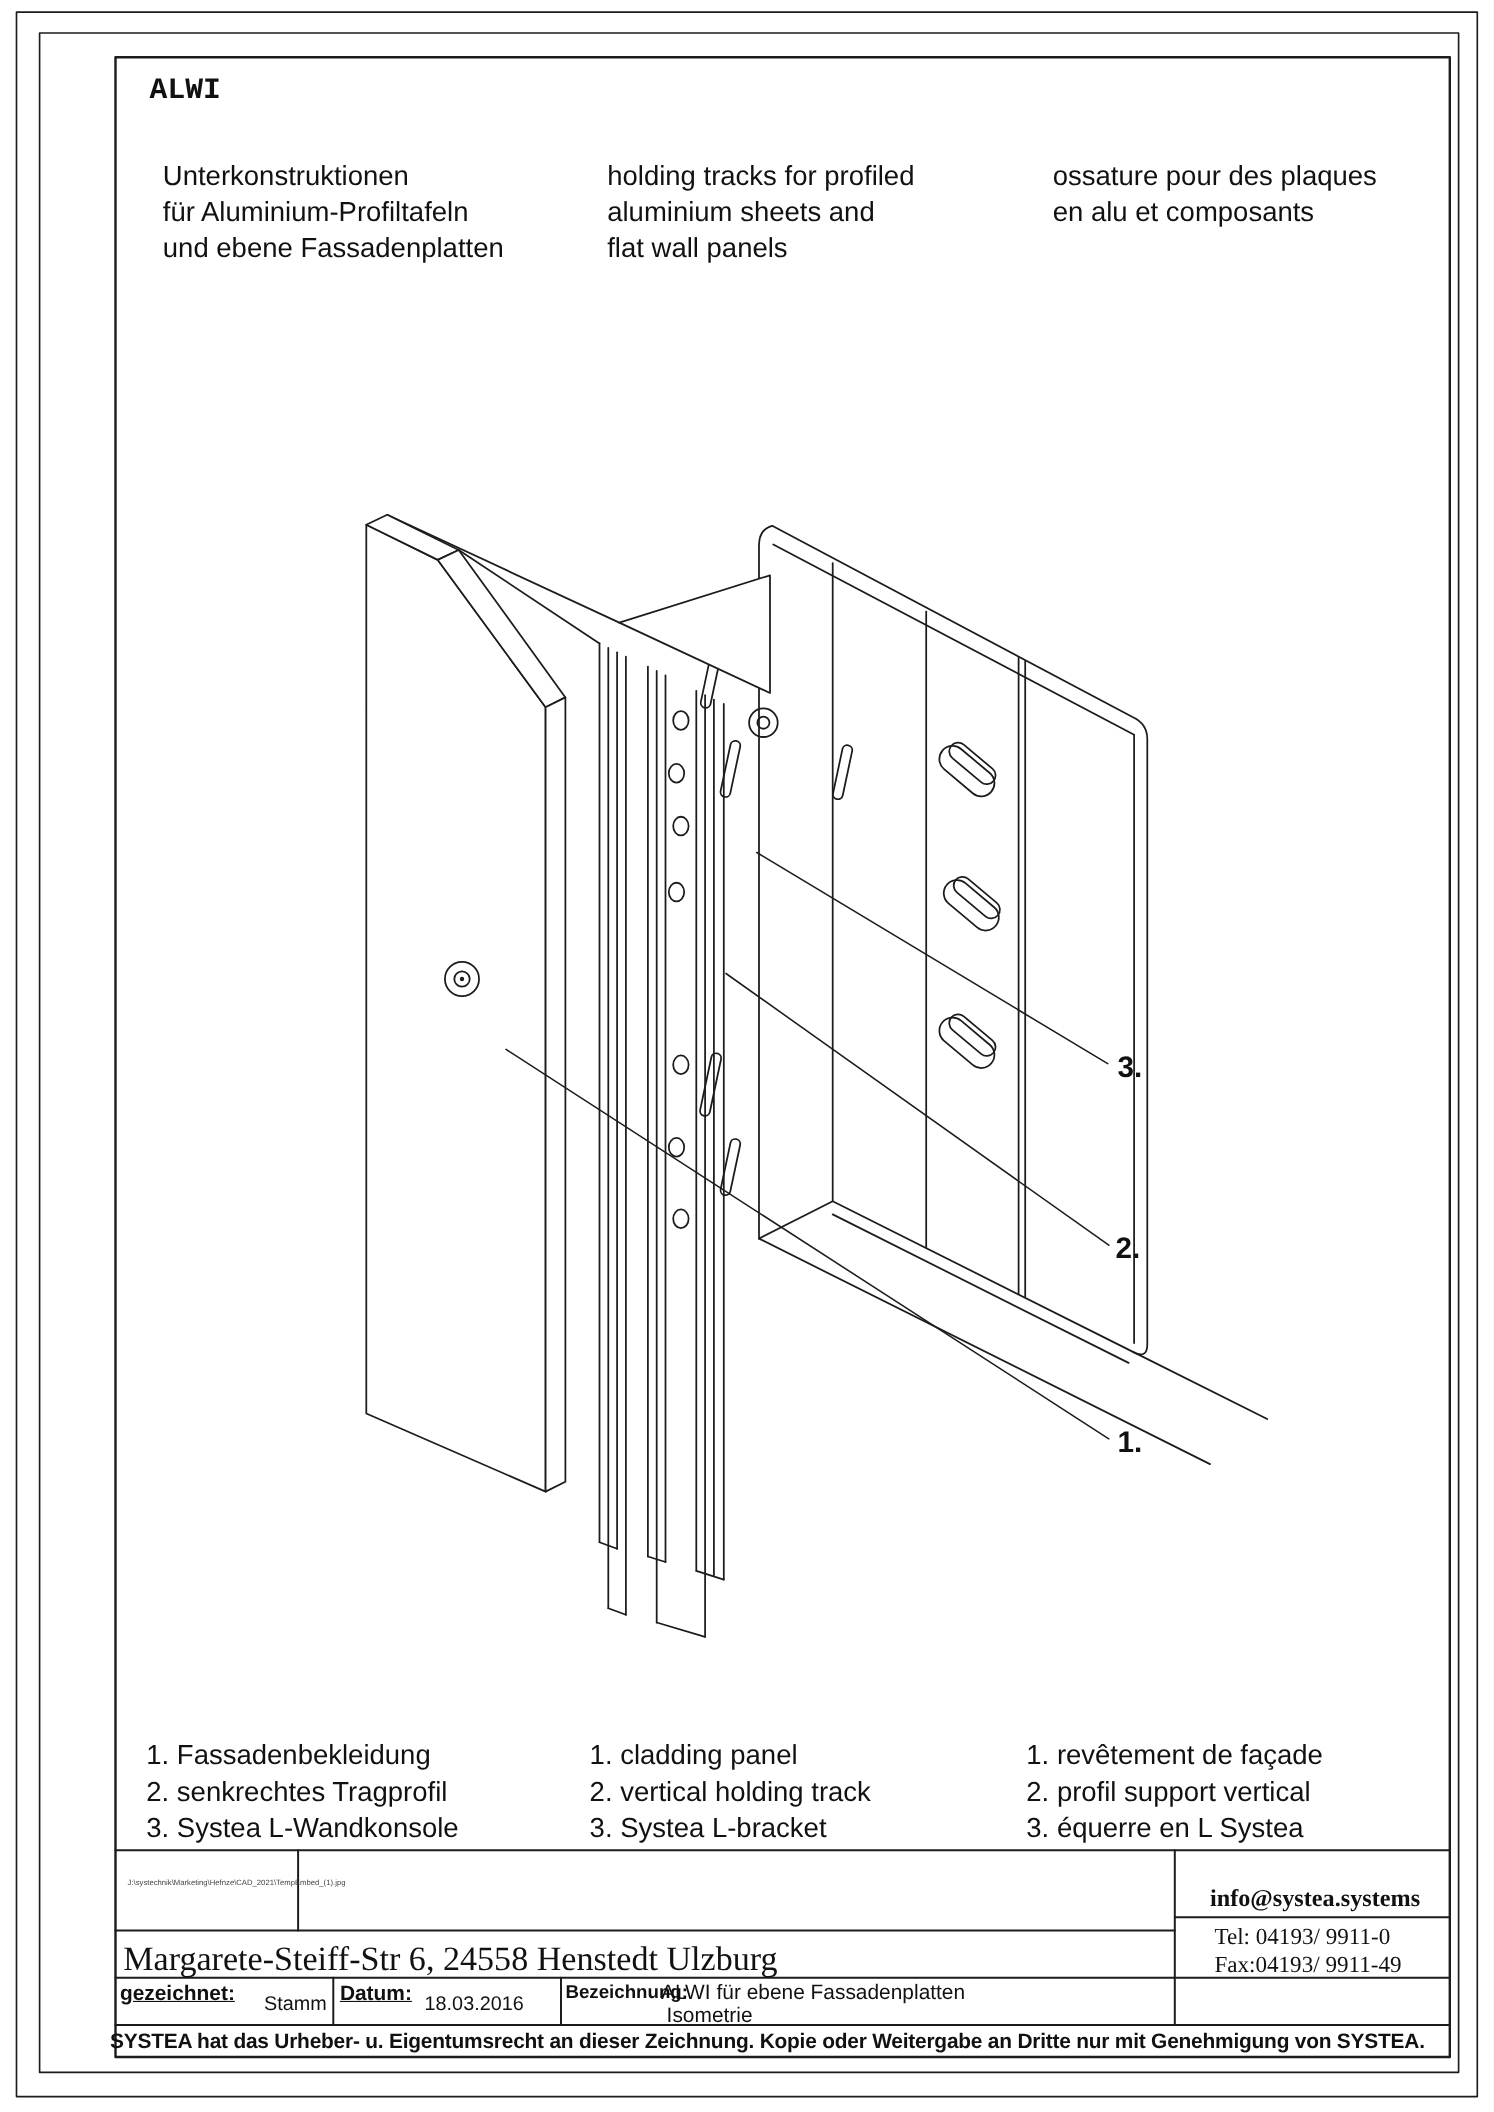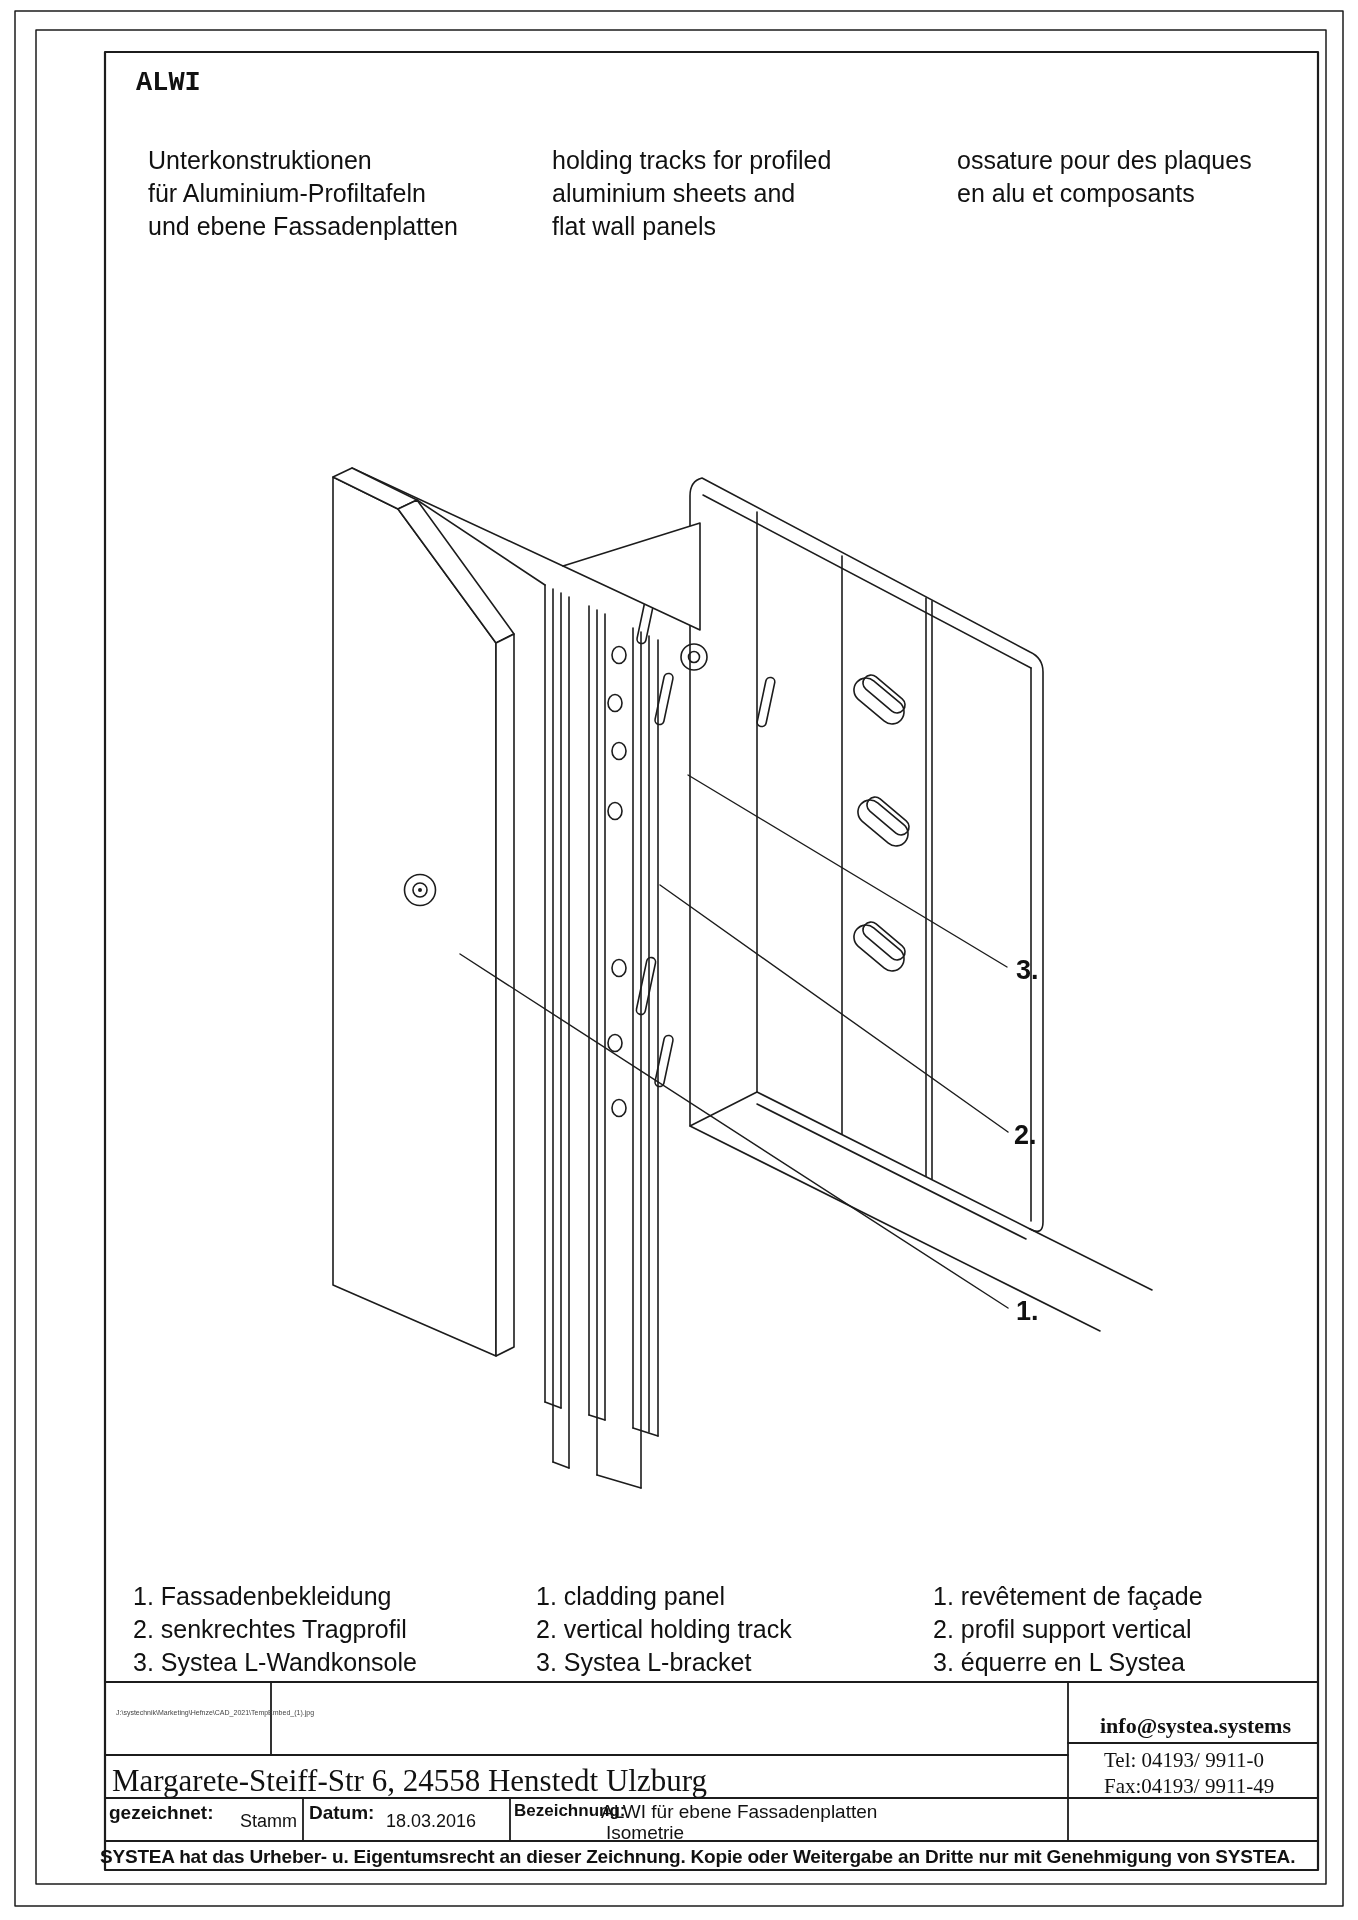--- a/index.html
+++ b/index.html
@@ -10,21 +10,21 @@
   .b{font-weight:bold;font-family:Liberation Mono, monospace;}
   .serif{font-family:"Liberation Serif","DejaVu Serif",serif;}
   .intro div, .legend div{white-space:nowrap;}
   .intro{font-size:25px;line-height:33px;margin-left:12px;}
   .legend{font-size:25px;line-height:33px;}
   .callout{font-size:27px;font-weight:bold;}
   .tiny{font-size:7px;color:#444;letter-spacing:0;}
   .company{font-size:73px;letter-spacing:1px;}
   .address{font-size:31px;}
   .contact{font-size:22px;}
-  .fieldlabel{font-size:19px;font-weight:bold;}
+  .fieldlabel{font-size:19px;font-weight:bold;text-decoration:underline;}
   .fieldvalue{font-size:18px;}
   .desclabel{font-size:17px;font-weight:bold;}
   .descvalue{font-size:19px;}
   .disclaimer{font-size:19px;font-weight:bold;letter-spacing:-0.2px;}
 </style>
 </head>
 <body>
 
 <div class="page">
 

